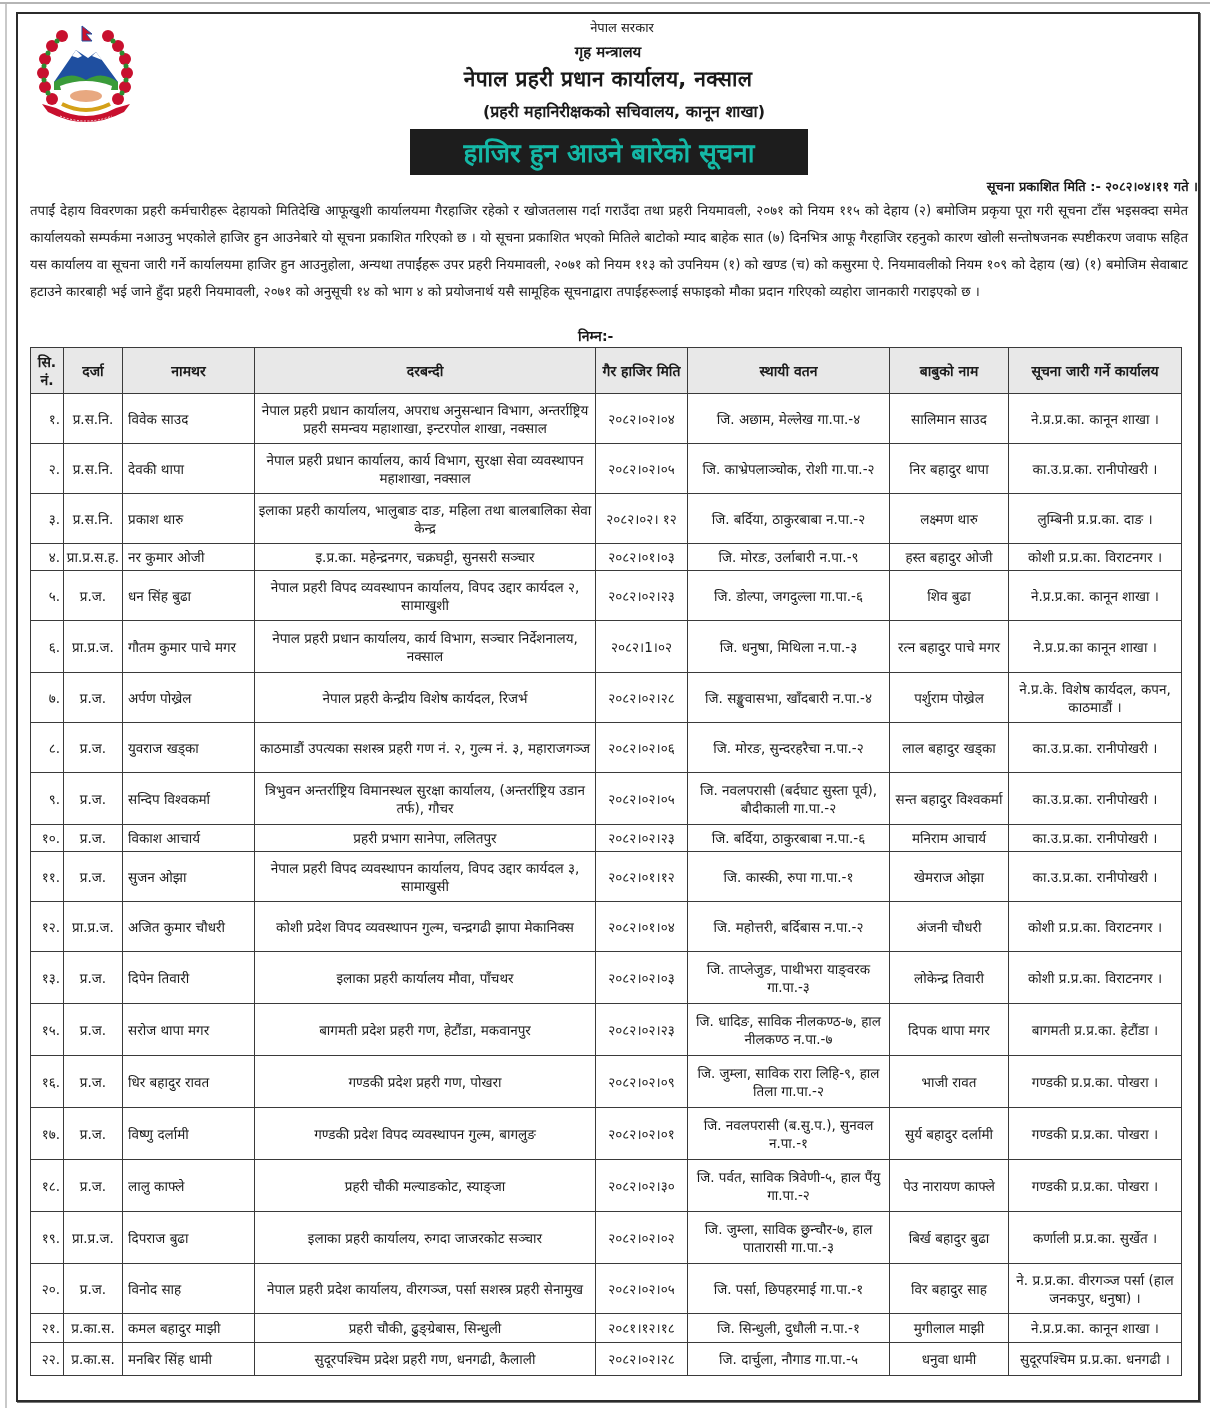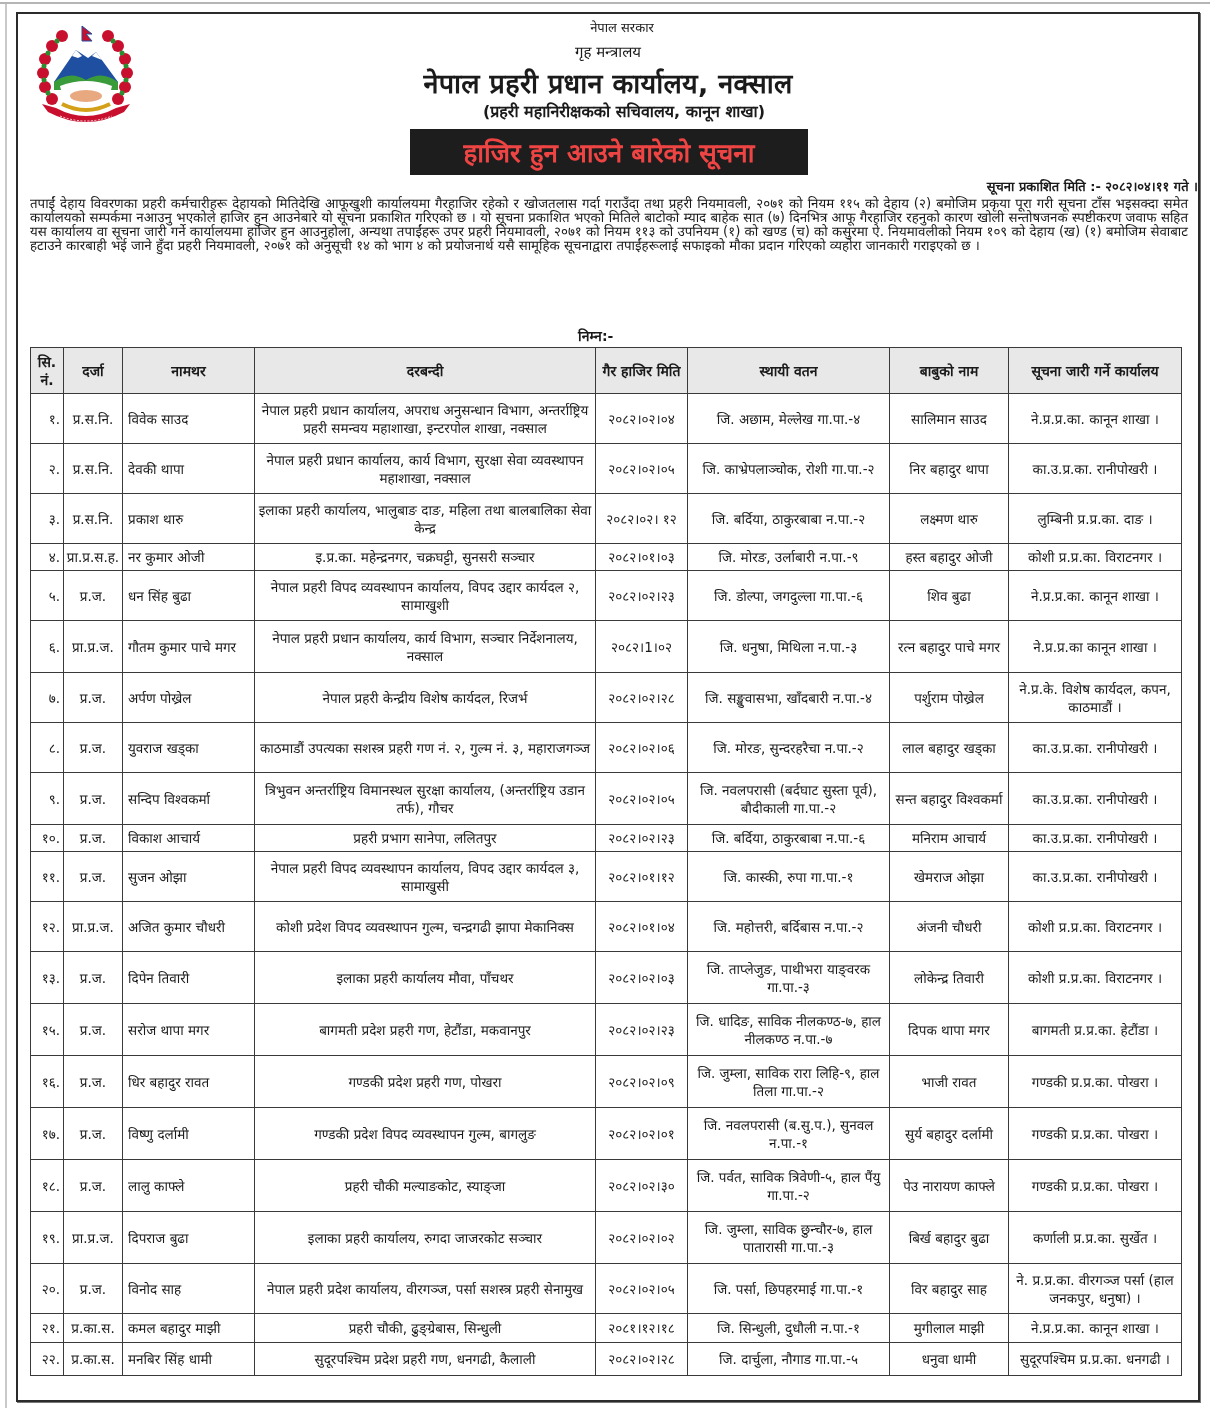--- a/index.html
+++ b/index.html
@@ -5,27 +5,27 @@
   html, body { margin:0; padding:0; background:#ffffff; }
   body { width:1230px; height:1408px; position:relative; overflow:hidden;
          font-family:"DejaVu Sans", "Liberation Sans", sans-serif; color:#1a1a1a; }
   .scan-top { position:absolute; left:0; top:2px; width:1210px; height:2px; background:#b5b5b5; }
   .scan-left { position:absolute; left:5px; top:4px; width:2px; height:1404px; background:#c9c9c9; }
   .doc { position:absolute; left:16px; top:12px; width:1180px; height:1386px;
          border:2px solid #2b2b2b; box-shadow: 1px 1px 0 #777; background:#fff; }
   .emblem { position:absolute; left:14px; top:10px; width:108px; height:108px; }
   .hdr { position:absolute; left:0; right:0; top:0; text-align:center; }
   .hdr .l1 { position:absolute; left:0; right:0; top:4px; font-size:13px;padding-left:28px; }
-  .hdr .l2 { position:absolute; left:0; right:0; top:27px; font-size:15px; font-weight:normal; }
-  .hdr .l3 { position:absolute; left:0; right:0; top:50px; font-size:27px; font-weight:bold; letter-spacing:0.3px; }
+  .hdr .l2 { position:absolute; left:0; right:0; top:27px; font-size:15px; font-weight:bold; }
+  .hdr .l3 { position:absolute; left:0; right:0; top:50px; font-size:21px; font-weight:bold; letter-spacing:0.3px; }
   .hdr .l4 { position:absolute; left:0; right:0; top:86px; font-size:16px; font-weight:bold;padding-left:32px; }
   .banner { position:absolute; left:392px; top:115px; width:398px; height:46px; background:#1d1d1d;
-            color:#ef4444; font-size:26px; font-weight:bold; display:flex; align-items:center; justify-content:center; }
+            color:#14b8a6; font-size:26px; font-weight:bold; display:flex; align-items:center; justify-content:center; }
   .pubdate { position:absolute; left:0; right:0; top:163px; text-align:right; font-size:13px; font-weight:bold; }
-  .para { position:absolute; left:12px; width:1158px; top:183px; font-size:13.3px; line-height:14px;
+  .para { position:absolute; left:12px; width:1158px; top:183px; font-size:13.3px; line-height:27px;
           text-align:justify; text-align-last:left; }
   .nimna { position:absolute; left:560px; top:312px; font-size:14px; font-weight:bold; }
   table.roster { position:absolute; left:12px; top:333px; width:1151px; border-collapse:collapse;
                  font-size:13.5px; table-layout:fixed; }
   table.roster th, table.roster td { border:1.5px solid #3a3a3a; padding:0 2px; text-align:center;
                  vertical-align:middle; line-height:18px; }
   table.roster th { background:#e8e8e8; font-weight:bold; font-size:14px; height:45px; }
   table.roster td.name { text-align:left; padding-left:5px; }
   table.roster td.sn { text-align:right; padding-right:3px; }
   .svgfill { width:100%; height:100%; }

